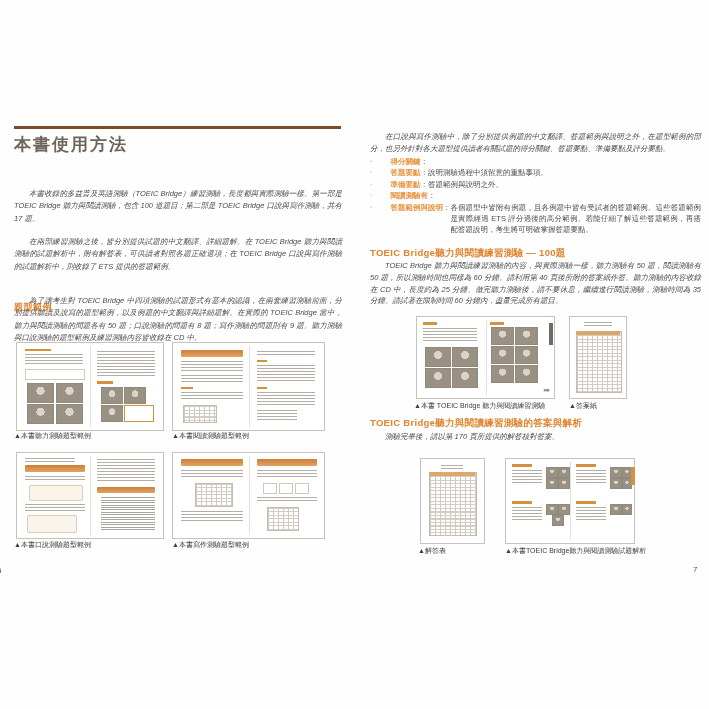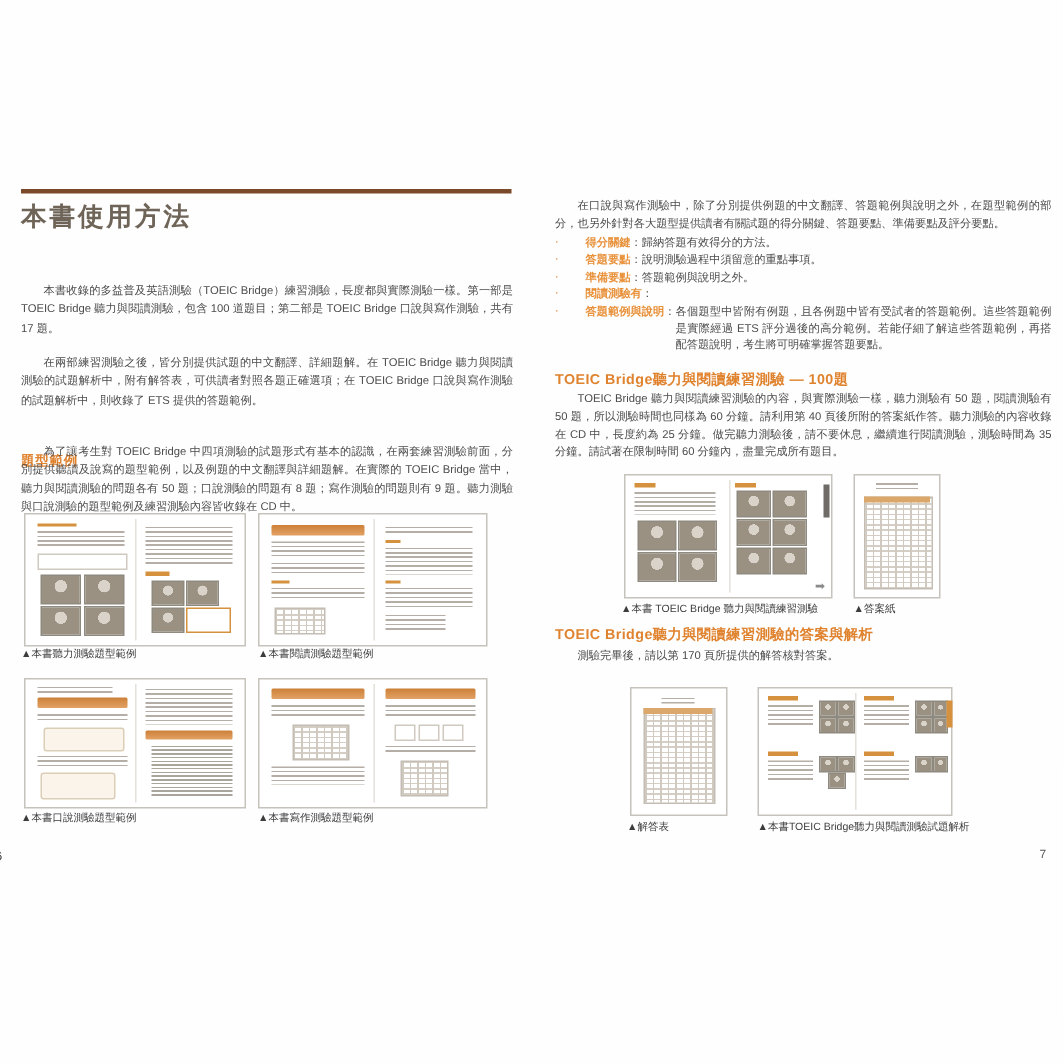--- a/index.html
+++ b/index.html
@@ -3,21 +3,21 @@
 <meta charset="utf-8">
 <style>
   html,body{margin:0;padding:0;background:#ffffff;}
   .canvas{position:relative;width:709px;height:709px;background:#fefefe;overflow:hidden;
           font-family:"Liberation Sans","DejaVu Sans",sans-serif;color:#4c4c4c;}
   
   .title-rule{position:absolute;left:14px;top:126px;width:327px;height:3px;background:#7a4a2b;}
   .page-title{position:absolute;left:14px;top:133px;font-size:17px;font-weight:bold;
               color:#6f6458;letter-spacing:2px;margin:0;}
   .body-p{position:absolute;font-size:7.5px;line-height:12.4px;text-align:justify;
-          color:#4c4c4c;margin:0;text-indent:2em;}
+          color:#4c4c4c;margin:0;text-indent:2em;font-style:italic;}
   .oheading{position:absolute;font-size:9px;font-weight:bold;color:#e0832f;margin:0;letter-spacing:.5px;}
   .oheading-lg{position:absolute;font-size:9.5px;font-weight:bold;color:#e0832f;margin:0;letter-spacing:.3px;}
   
   .bullets{position:absolute;left:370px;top:156px;width:331px;font-size:7.5px;line-height:11.4px;color:#4c4c4c;}
   .brow{display:flex;align-items:flex-start;}
   .bmark{color:#e0832f;flex:0 0 auto;margin-right:1px;}
   .blabel{color:#e8923c;font-weight:bold;flex:0 0 auto;white-space:nowrap;margin-left:17px;}
   .bcolon{flex:0 0 auto;color:#4c4c4c;}
   .btext{flex:1 1 auto;text-align:justify;}
   
@@ -128,21 +128,20 @@
   </div>
 
   <div>
     <p class="body-p" style="left:370px;top:131px;width:331px;line-height:11.6px;">在口說與寫作測驗中，除了分別提供例題的中文翻譯、答題範例與說明之外，在題型範例的部分，也另外針對各大題型提供讀者有關試題的得分關鍵、答題要點、準備要點及評分要點。</p>
 
     <div class="bullets">
       <div class="brow">
         <span class="bmark">‧</span>
         <span class="blabel">得分關鍵</span>
         <span class="bcolon">：</span>
-        <span class="btext">歸納答題有效得分的方法。</span>
       </div>
       <div class="brow">
         <span class="bmark">‧</span>
         <span class="blabel">答題要點</span>
         <span class="bcolon">：</span>
         <span class="btext">說明測驗過程中須留意的重點事項。</span>
       </div>
       <div class="brow">
         <span class="bmark">‧</span>
         <span class="blabel">準備要點</span>

